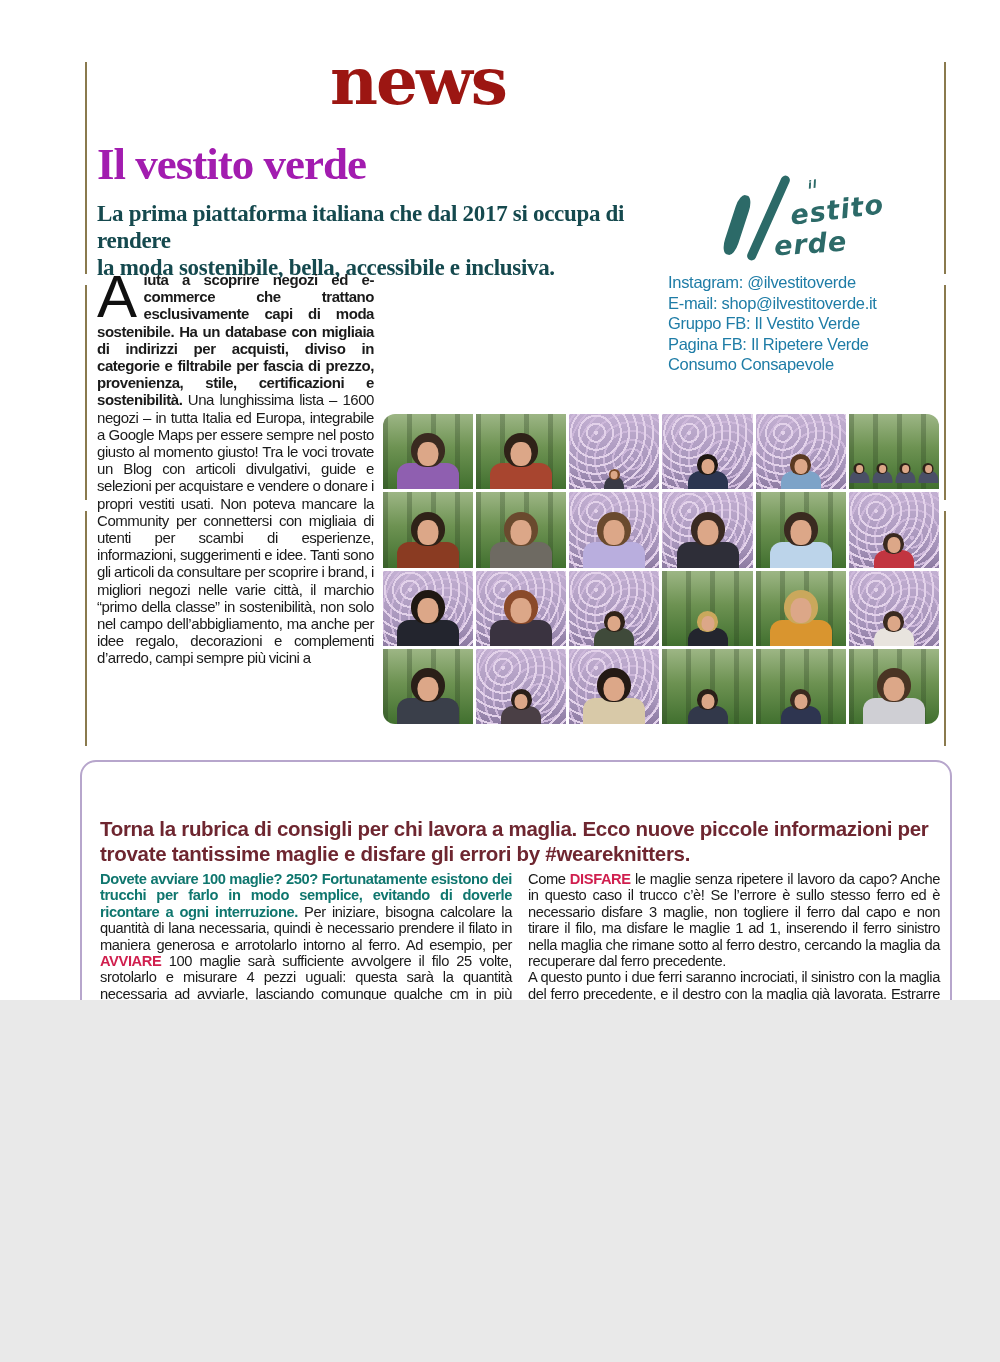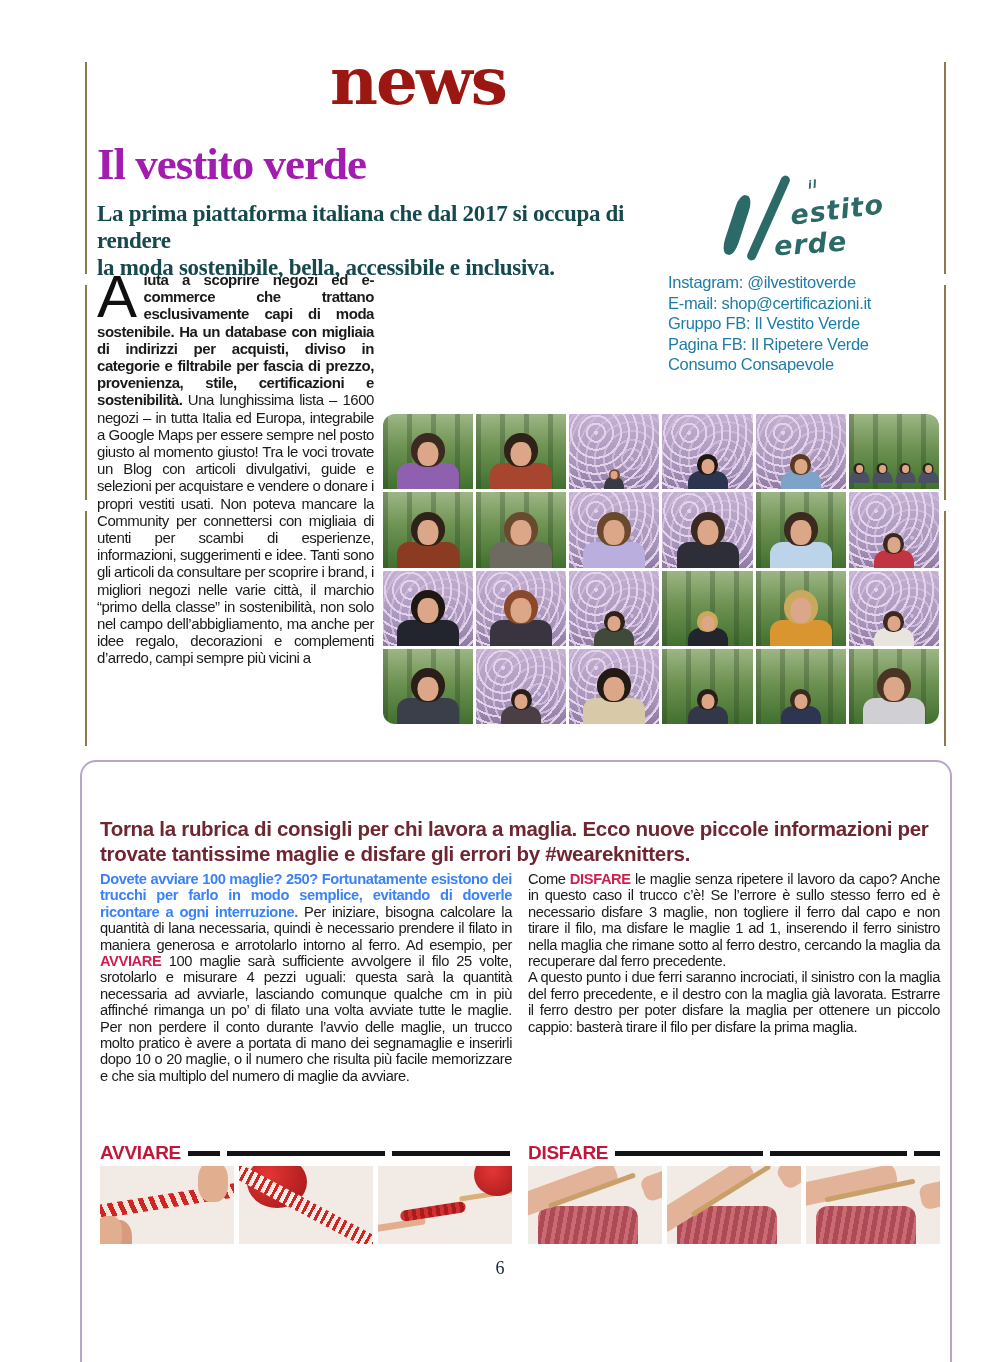--- a/index.html
+++ b/index.html
@@ -1,16 +1,16 @@
 <!DOCTYPE html>
 <html><head>
 <meta charset="utf-8">
 <style>
   html,body{margin:0;padding:0;background:#e9e9e9;}
-  .page{position:relative;width:1000px;height:1362px;margin:0 auto;background:#ffffff;
+  .page{position:relative;width:1000px;height:1000px;margin:0 auto;background:#ffffff;
         font-family:"Liberation Sans", sans-serif;color:#161616;overflow:hidden;}
 
   
   .rule-v{position:absolute;top:62px;width:2px;height:684px;
     background:linear-gradient(to bottom,#8a7a4e 0 31%,transparent 31% 32.6%,#8a7a4e 32.6% 64%,transparent 64% 65.6%,#8a7a4e 65.6% 100%);}
   .rule-left{left:85px;} .rule-right{left:944px;}
 
   
   .brand{position:absolute;left:330px;top:48px;font-family:"DejaVu Serif",serif;
          font-size:66px;font-weight:700;color:#9c1612;letter-spacing:-2px;line-height:1;}
@@ -72,21 +72,21 @@
   
   .tips-box{position:absolute;left:80px;top:760px;width:868px;height:620px;
             border:2px solid #b7a6cc;border-radius:16px;}
   .tips-title{position:absolute;left:100px;top:768px;font-size:36px;font-weight:700;
             color:#c2173b;letter-spacing:-0.5px;}
   .tips-intro{position:absolute;left:100px;top:816px;width:845px;font-size:20.5px;
             line-height:25px;font-weight:700;color:#6e2630;letter-spacing:-0.3px;}
   .tips-col{position:absolute;top:871px;width:412px;font-size:14.7px;line-height:16.4px;
             letter-spacing:-0.4px;text-align:justify;color:#1a1a1a;}
   .tips-left{left:100px;} .tips-right{left:528px;}
-  .red{color:#3b82f6;font-weight:700;}
+  .red{color:#0f766e;font-weight:700;}
   .kw{color:#d01f4e;font-weight:700;}
 
   .strip-head{position:absolute;top:1142px;width:412px;display:flex;align-items:center;gap:7px;}
   .strip-head .lbl{font-size:19px;font-weight:700;color:#c2173b;letter-spacing:-0.3px;
                    white-space:nowrap;}
   .bar{height:5px;background:#141414;}
   .strip-photos{position:absolute;top:1166px;width:412px;display:flex;gap:5px;}
   .knit-photo{position:relative;width:134px;height:78px;background:#f2ebe5;overflow:hidden;}
 
   .a1::before{content:"";position:absolute;left:-10px;right:-10px;top:28px;height:14px;
@@ -142,21 +142,21 @@
     <div class="word erde">erde</div>
   </div>
 
   <div class="col1 body-txt">
     <span class="dropcap">A</span><span class="lede">iuta a scoprire negozi ed e-commerce che trattano esclusivamente capi di moda sostenibile. Ha un database con migliaia di indirizzi per acquisti, diviso in categorie e filtrabile per fascia di prezzo, provenienza, stile, certificazioni e sostenibilità.</span><span> Una lunghissima lista – 1600 negozi – in tutta Italia ed Europa, integrabile a Google Maps per essere sempre nel posto giusto al momento giusto! Tra le voci trovate un Blog con articoli divulgativi, guide e selezioni per acquistare e vendere o donare i propri vestiti usati. Non poteva mancare la Community per connettersi con migliaia di utenti per scambi di esperienze, informazioni, suggerimenti e idee. Tanti sono gli articoli da consultare per scoprire i brand, i migliori negozi nelle varie città, il marchio “primo della classe” in sostenibilità, non solo nel campo dell’abbigliamento, ma anche per idee regalo, decorazioni e complementi d’arredo, campi sempre più vicini a</span>
   </div>
 
 
   <div class="contacts">
     <span>Instagram: @ilvestitoverde</span><br>
-    <span>E-mail: shop@certificazioni.it</span><br>
+    <span>E-mail: shop@ilvestitoverde.it</span><br>
     <span>Gruppo FB: Il Vestito Verde</span><br>
     <span>Pagina FB: Il Ripetere Verde</span><br>
     <span>Consumo Consapevole</span>
   </div>
 
   <div class="collage">
       <div class="cell bg-park">
         <div class="person sz-lg">
           <div class="hair" style="background:#3a2a20">
             <div class="face"></div>

